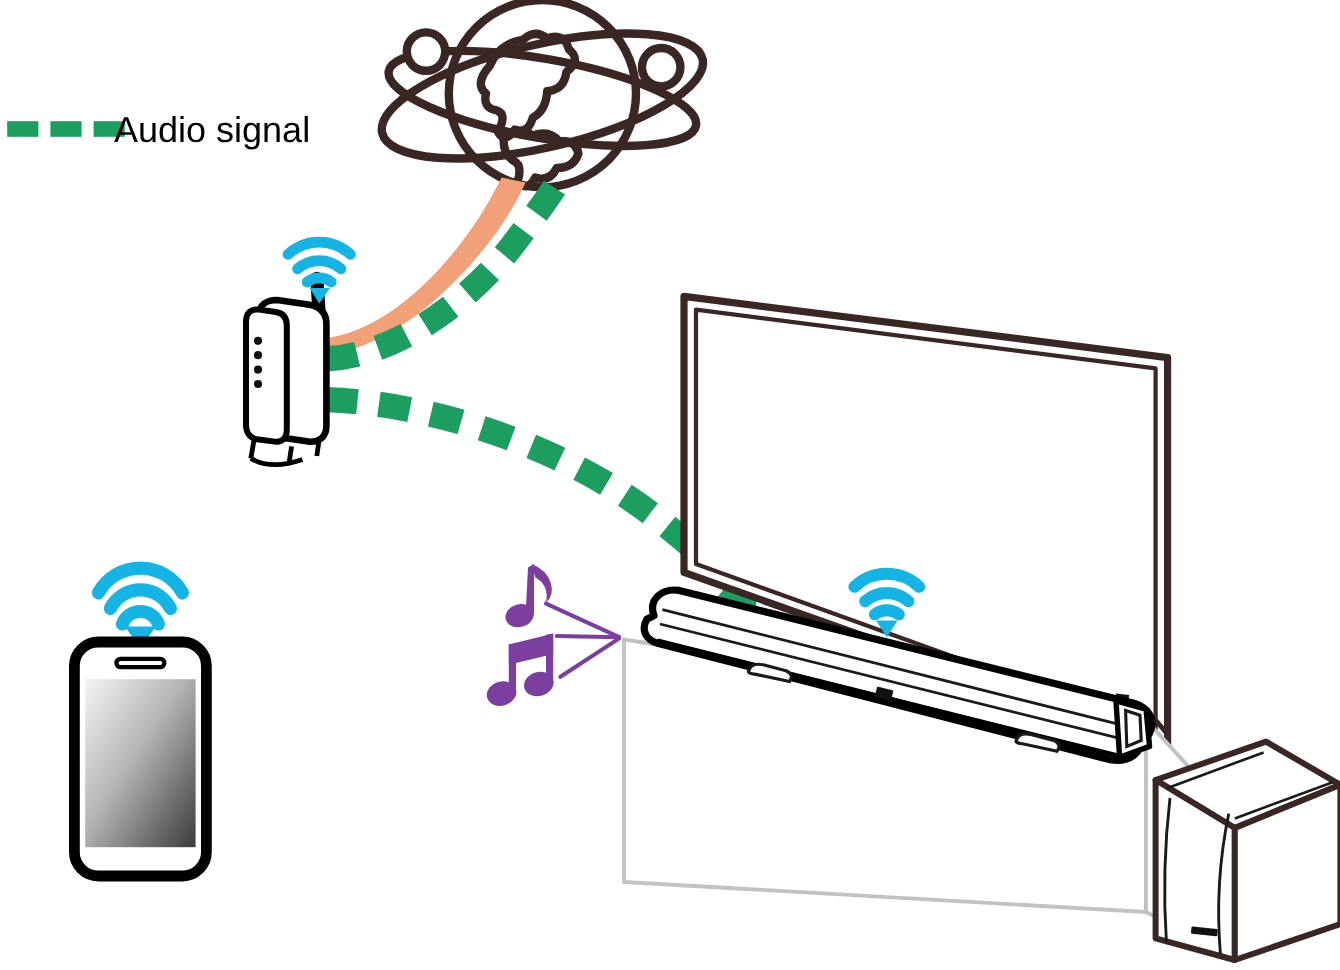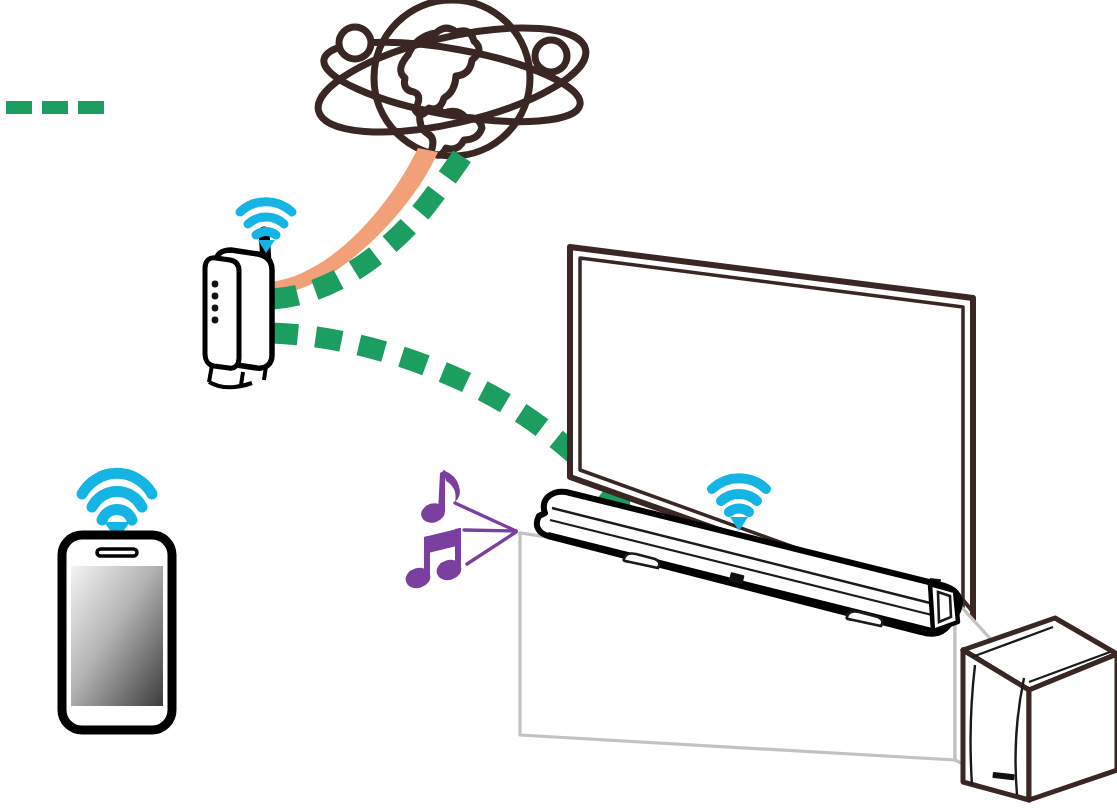--- a/index.html
+++ b/index.html
@@ -240,14 +240,15 @@
       <ellipse cx="449" cy="570" rx="12.5" ry="10" transform="rotate(-16 449 570)"></ellipse>
     </g>
     <g fill="none" stroke="#7B3FA0" stroke-width="3.4" stroke-linecap="round">
       <path d="M455 503 L 516 531"></path>
       <path d="M464 530 L 516 531"></path>
       <path d="M467 564 L 516 532"></path>
     </g>
 
   </svg>
 
+  <div class="legend-text">Audio signal</div>
 
 </div>
 
 </body></html>

